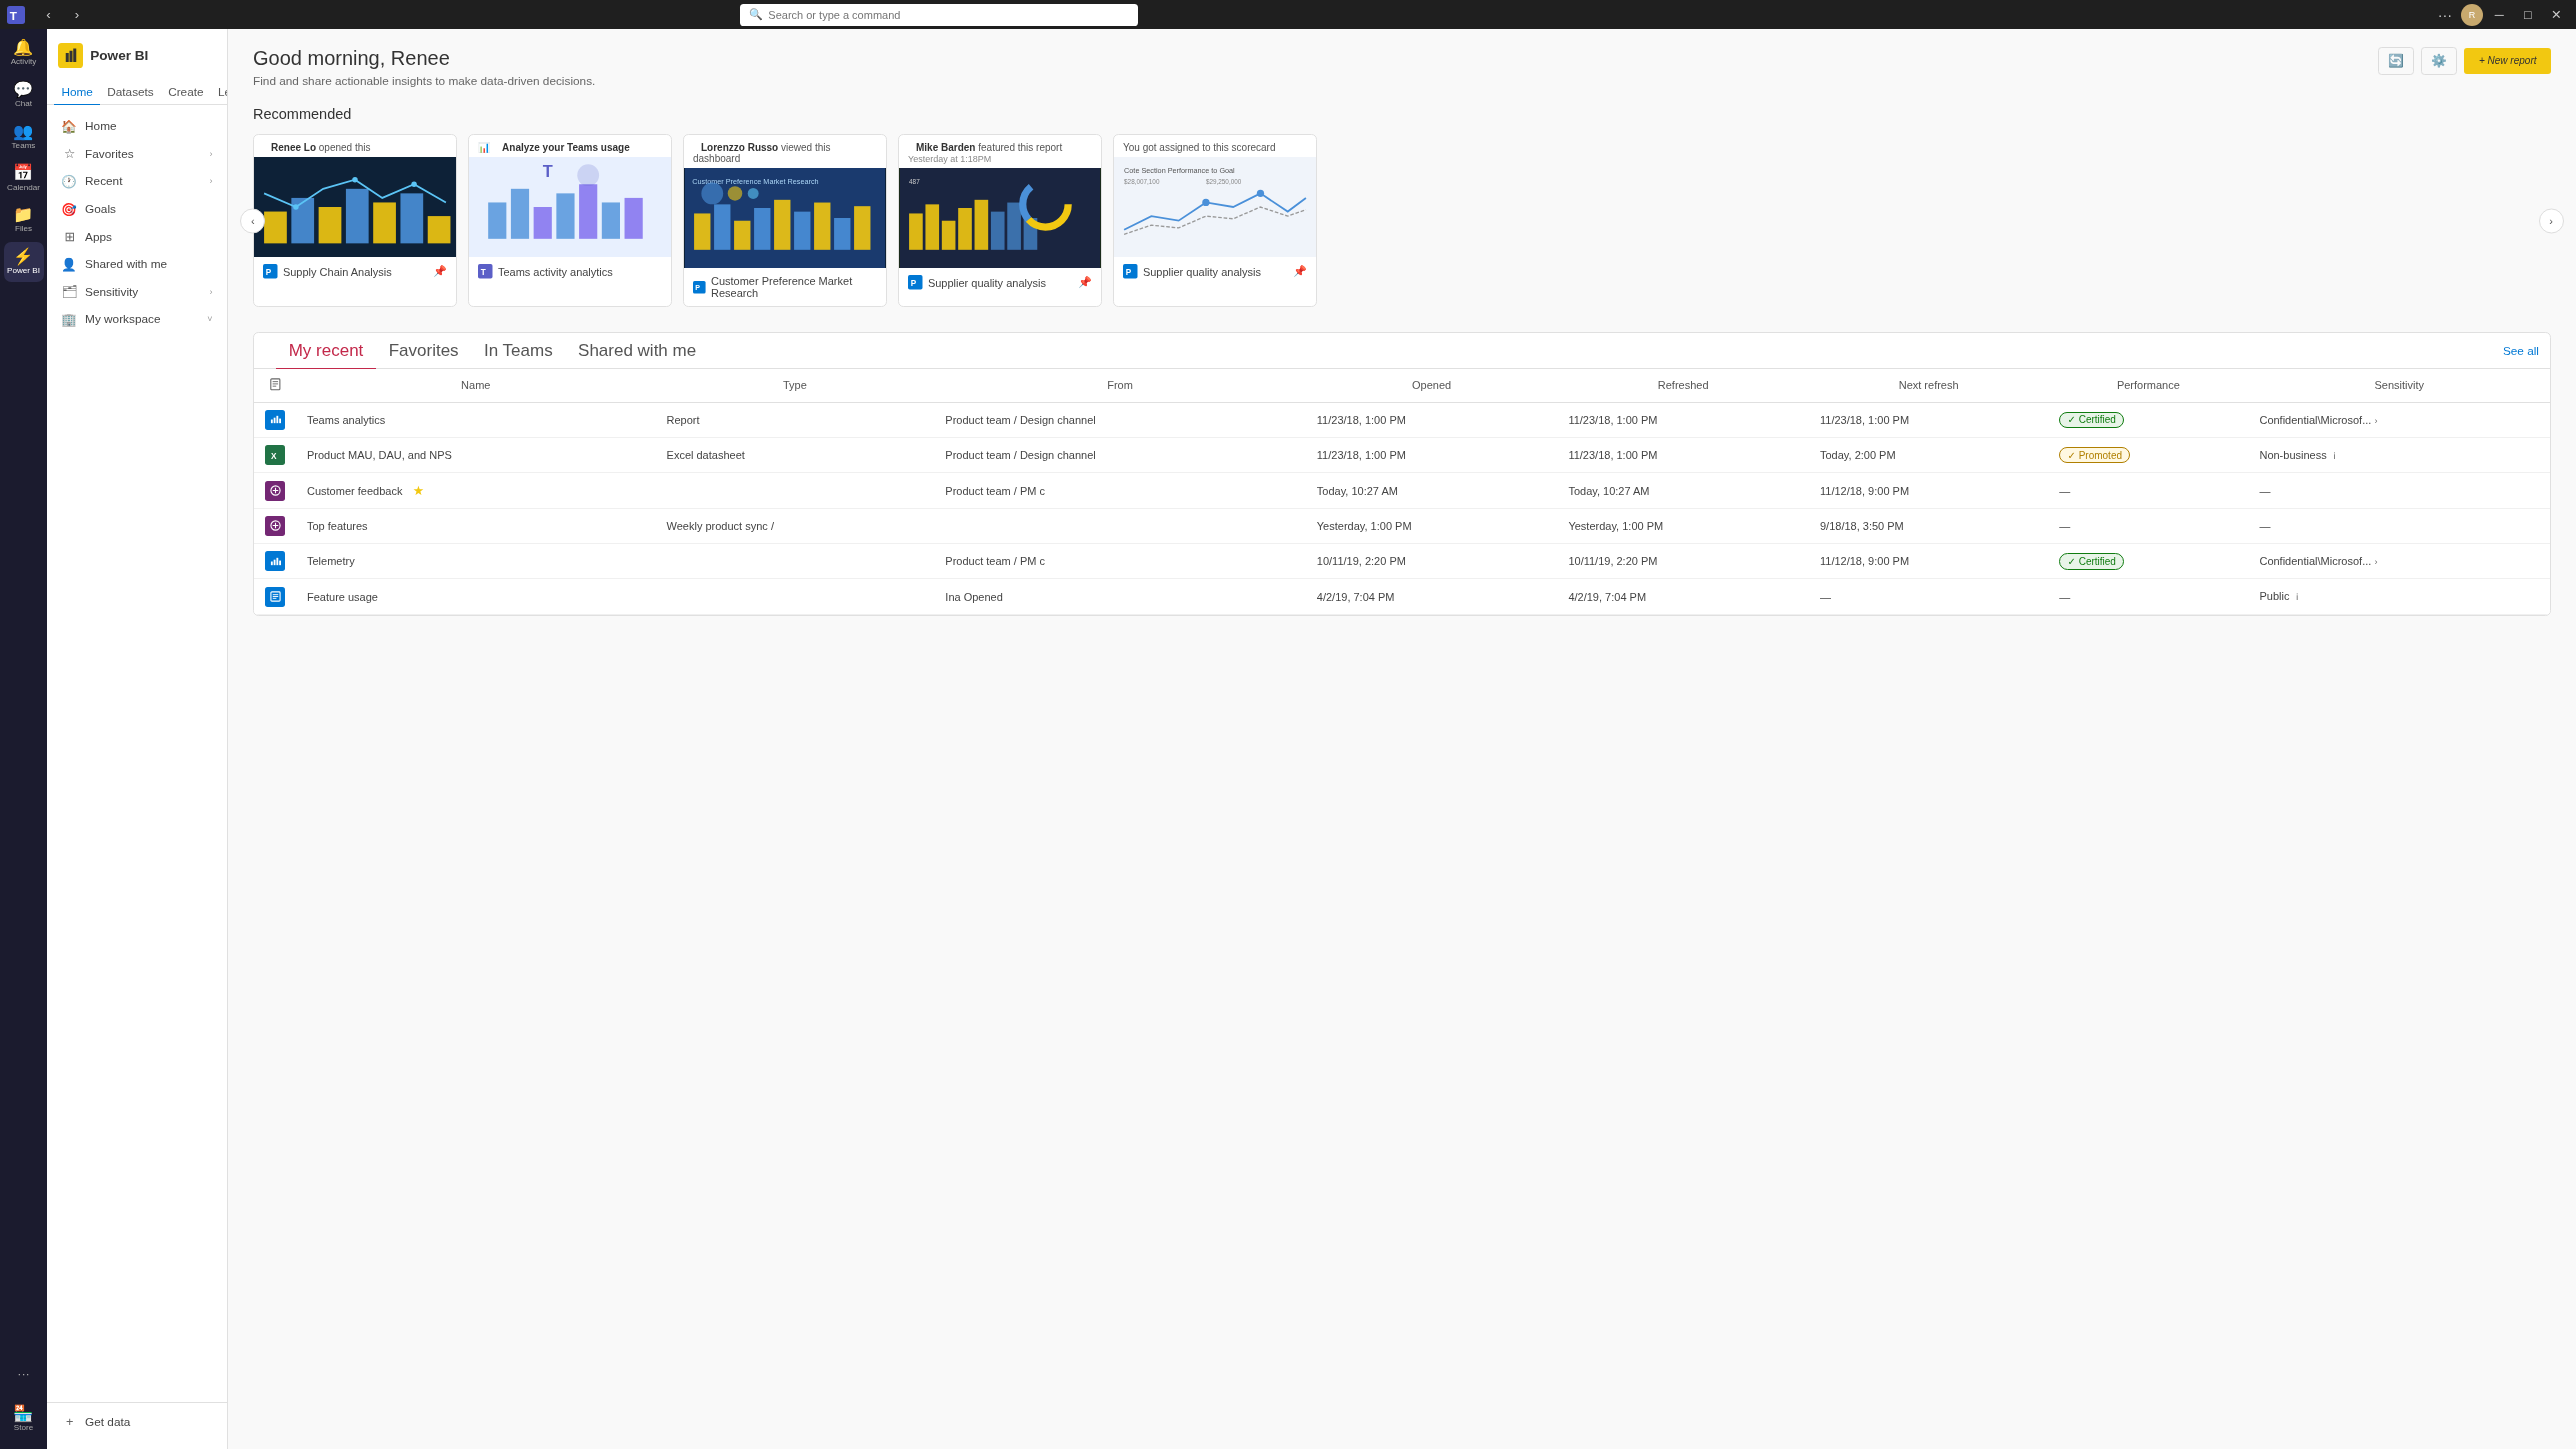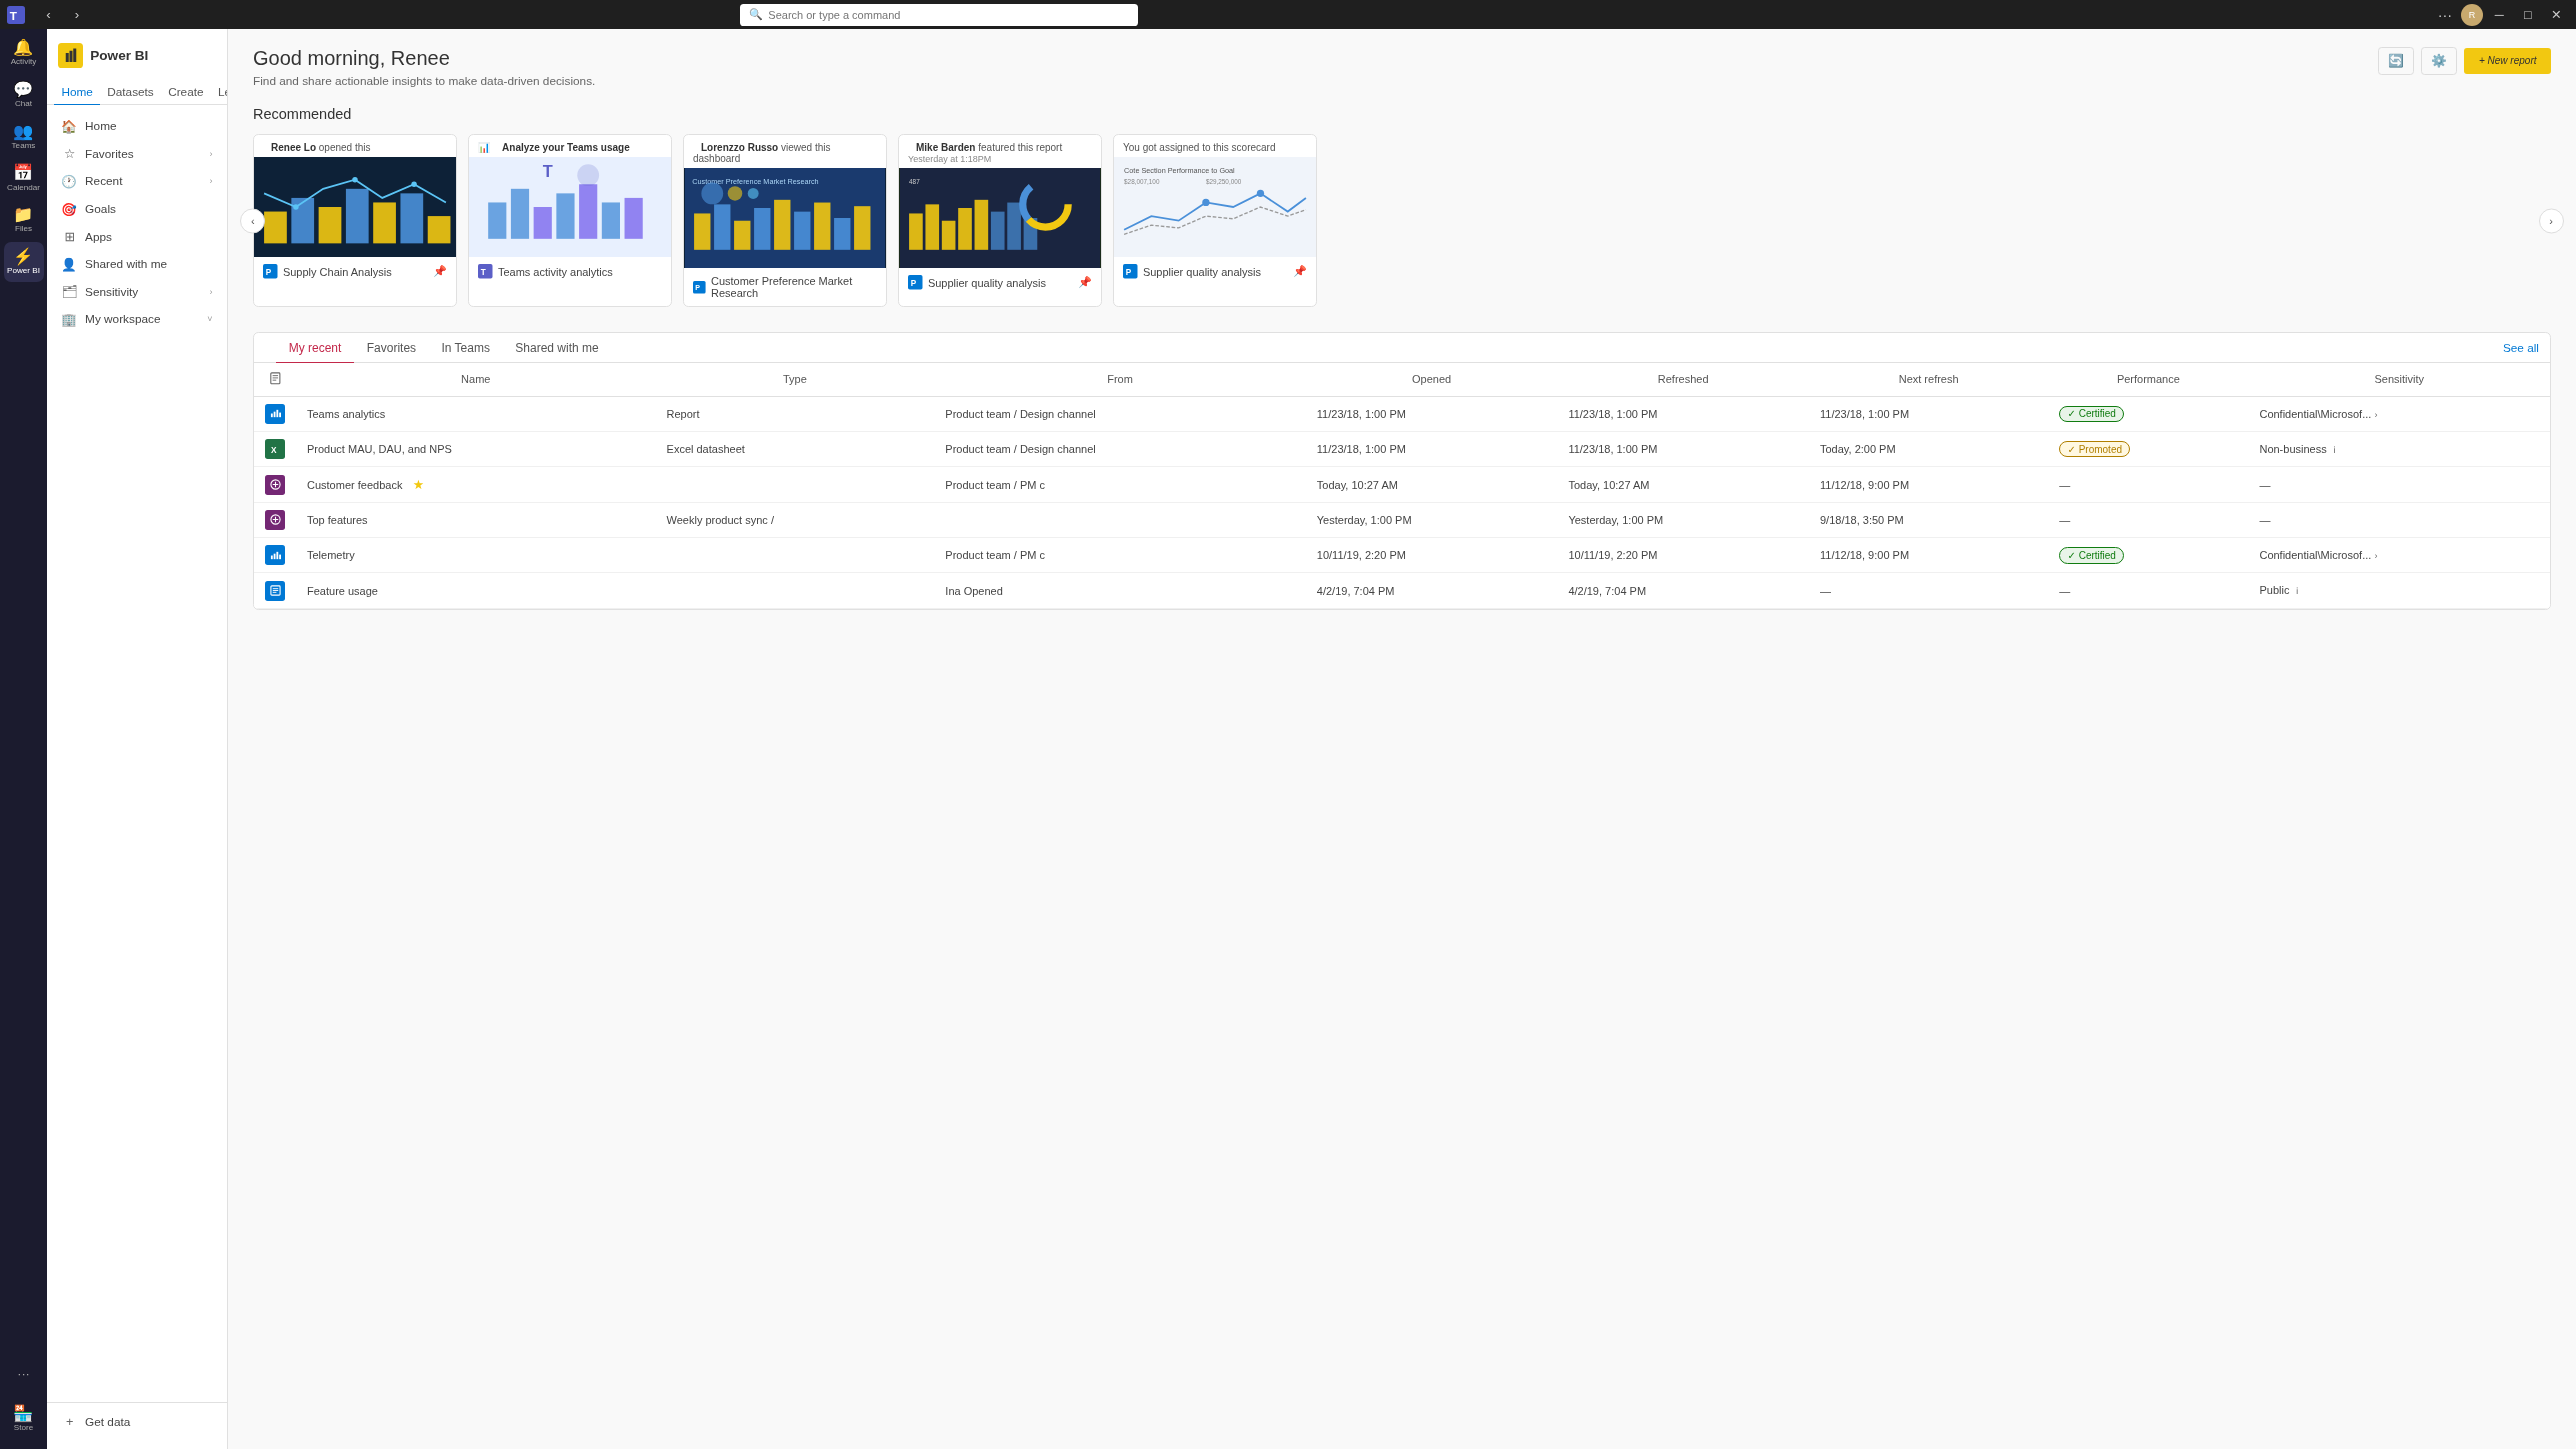--- a/index.html
+++ b/index.html
@@ -107,21 +107,21 @@
       cursor: pointer; overflow: hidden;
     }
     .rec-card-header { padding: 7.2px 9px 3.6px; font-size: 10px; color: #555; }
     .rec-card-header strong { color: #333; padding-left: 8px; }
     .rec-card-thumbnail { height: 100px; background: #1e3a5f; display: flex; align-items: center; justify-content: center; position: relative; overflow: hidden; }
     .rec-card-thumbnail.light-bg { background: #e8f0fe; }
     .rec-card-thumbnail.dark-blue { background: #0d2137; }
     .rec-card-footer { padding: 7.2px 9px; display: flex; align-items: center; gap: 5.4px; font-size: 11px; color: #444; }
     .tabs-row { display: flex; gap: 0; border-bottom: 0.9px solid #e0e0e0; margin-bottom: 0; }
     .tab-item {
-      padding: 7.2px 12.7px; font-size: 12px; color: #555; cursor: pointer;
+      padding: 7.2px 12.7px; font-size: 17px; color: #555; cursor: pointer;
       border-bottom: 1.8px solid transparent; margin-bottom: -0.9px;
     }
     .tab-item.active { color: #c3284a; border-bottom: 1.8px solid #c3284a; font-weight: 500; }
     .see-all { color: #0078d4; font-size: 11.8px; cursor: pointer; text-decoration: none; }
 
     .data-table { width: 100%; border-collapse: collapse; margin-top: 0; }
     .data-table th {
       text-align: center; padding: 9px 11px; color: #555; font-weight: 500; font-size: 11px;
       border-bottom: 0.9px solid #e0e0e0; background: #fff;
     }

